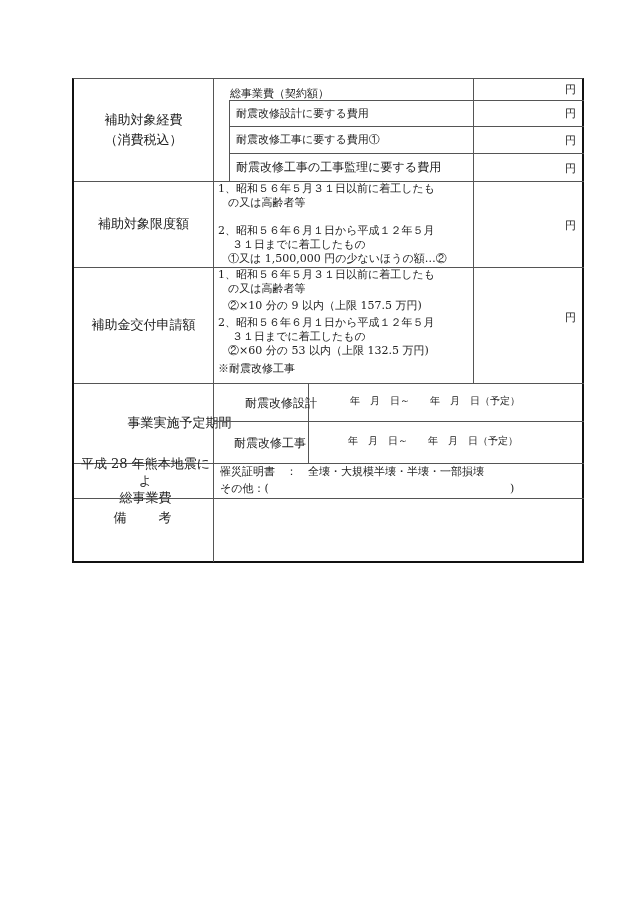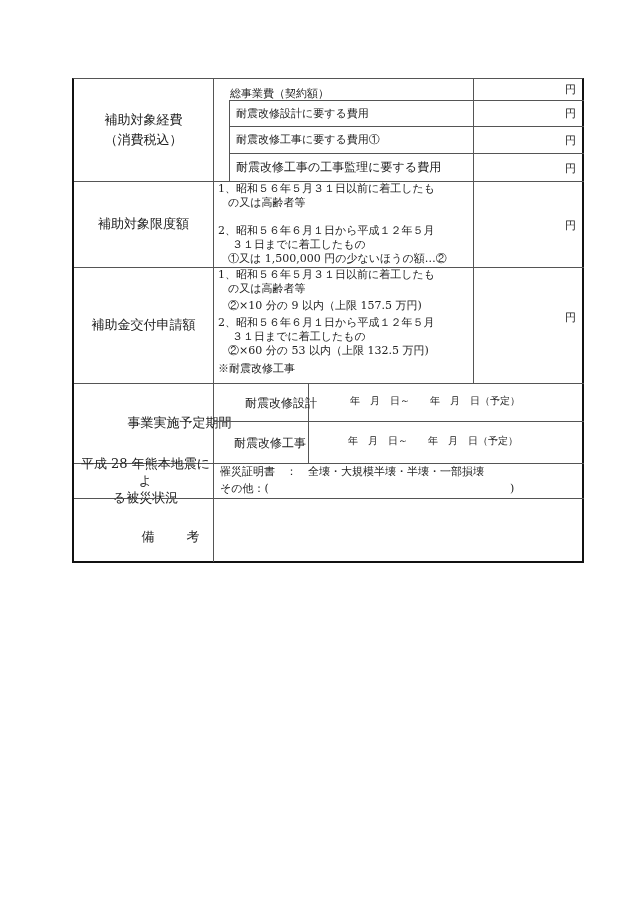--- a/index.html
+++ b/index.html
@@ -103,25 +103,25 @@
   <div class="txt small" style="left:146px; top:316px;margin-left:25px;">耐震改修設計</div>
   <div class="txt" style="left:276px; top:314px; font-size:10px;">年　月　日～　　年　月　日（予定）</div>
   <div class="hline" style="left:139px; top:342px; width:371px;"></div>
 
   <div class="txt small" style="left:160px; top:356px;">耐震改修工事</div>
   <div class="txt" style="left:274px; top:354px; font-size:10px;">年　月　日～　　年　月　日（予定）</div>
   <div class="hline" style="left:0; top:384px; width:510px;"></div>
 
   <div class="label" style="left:2px; top:384px; width:139px; height:35px; line-height:17px;">
     <span>平成 28 年熊本地震によ</span>
-    <span>る被災状況</span>
+    <span>総事業費</span>
   </div>
   <div class="txt" style="left:146px; top:385px;">罹災証明書　：　全壊・大規模半壊・半壊・一部損壊</div>
   <div class="txt" style="left:146px; top:402px;">その他：(</div>
   <div class="abs" style="left:200px; top:402px; width:230px; height:16px;"></div>
   <div class="txt" style="left:436px; top:402px;">)</div>
   <div class="hline" style="left:0; top:419px; width:510px;"></div>
   <div class="vline" style="left:139px; top:384px; height:99px;"></div>
 
-  <div class="label" style="left:0; top:426px; width:139px; height:64px; letter-spacing:2px;padding-left:28px;">備　　考</div>
+  <div class="label" style="left:0; top:407px; width:139px; height:64px; letter-spacing:2px;">備　　考</div>
   <div class="abs" style="left:140px; top:420px; width:368px; height:63px;"></div>
 
 </div>
 
 </body></html>

